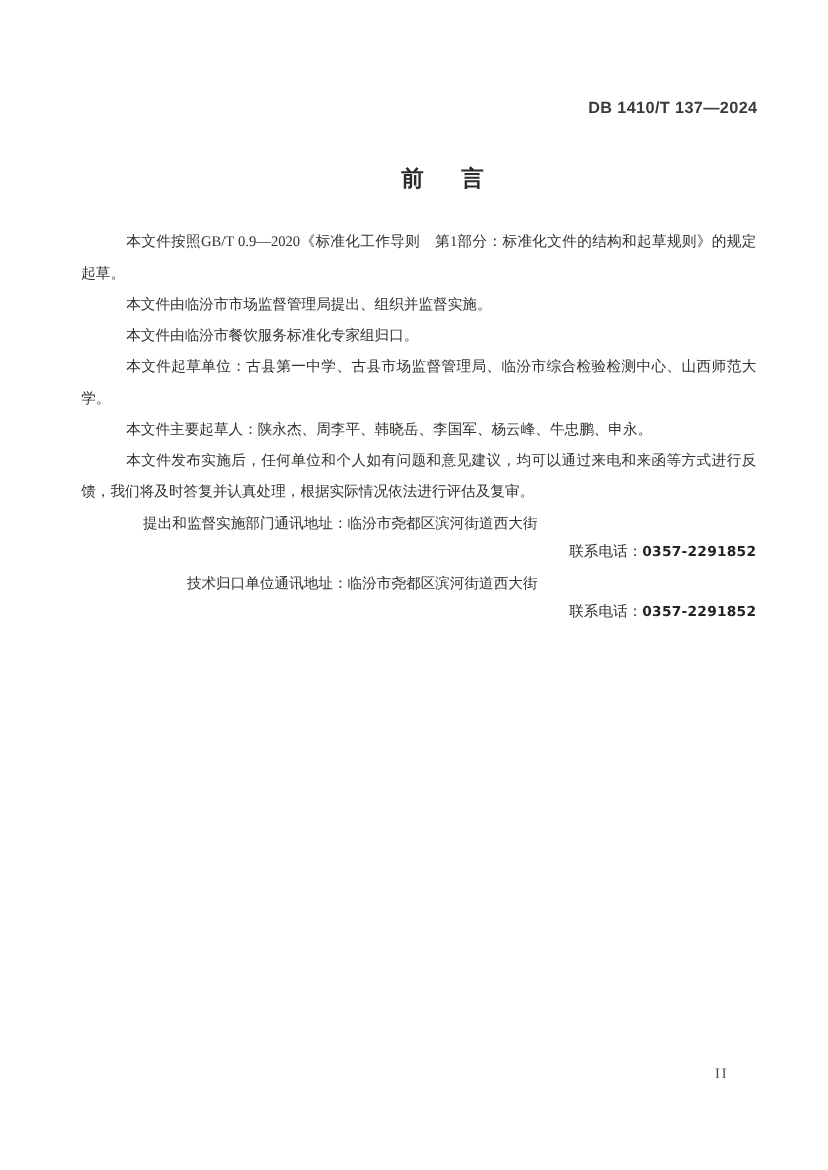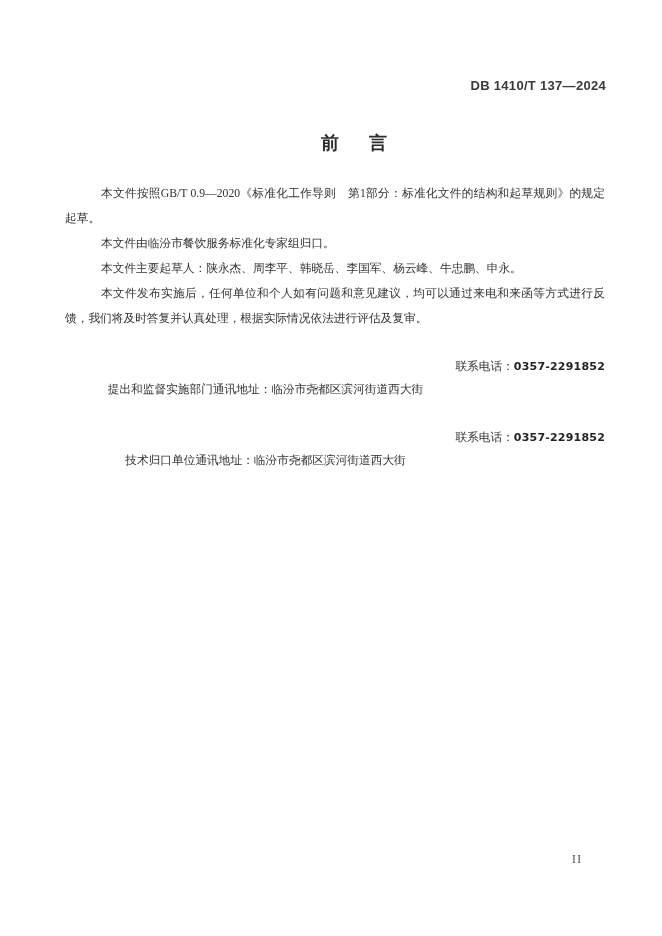--- a/index.html
+++ b/index.html
@@ -53,22 +53,21 @@
   .foreword-body p {
     margin: 0;
     text-indent: 36px;
   }
   .contact-row {
     display: grid;
     grid-template-columns: 365px 1fr;
   }
   .contact-row .contact-address {
     text-indent: 36px;
-    text-align: center;
-    margin-top: 46px;
+    text-align: right;
   }
   .contact-row .contact-phone {
     white-space: nowrap;
     text-align: right;
     margin-top: 23px;
   }
   .phone-number {
     font-family: "DejaVu Sans", "Liberation Sans", sans-serif;
     font-weight: 700;
     font-size: 11px;
@@ -90,23 +89,25 @@
 <div class="page">
 
   <div class="doc-code">DB 1410/T 137—2024</div>
 
   <h1 class="doc-title">前　言</h1>
 
   <div class="foreword-body">
 
     <p>本文件按照GB/T 0.9—2020《标准化工作导则　第1部分：标准化文件的结构和起草规则》的规定起草。</p>
 
+    <p>本文件由临汾市市场监督管理局提出、组织并监督实施。</p>
 
     <p>本文件由临汾市餐饮服务标准化专家组归口。</p>
 
+    <p>本文件起草单位：古县第一中学、古县市场监督管理局、临汾市综合检验检测中心、山西师范大学。</p>
 
     <p>本文件主要起草人：陕永杰、周李平、韩晓岳、李国军、杨云峰、牛忠鹏、申永。</p>
 
     <p>本文件发布实施后，任何单位和个人如有问题和意见建议，均可以通过来电和来函等方式进行反馈，我们将及时答复并认真处理，根据实际情况依法进行评估及复审。</p>
 
     <div class="contact-row">
       <span class="contact-address">提出和监督实施部门通讯地址：临汾市尧都区滨河街道西大街</span>
       <span class="contact-phone">
         <span>联系电话：</span><span class="phone-number">0357-2291852</span>
       </span>

